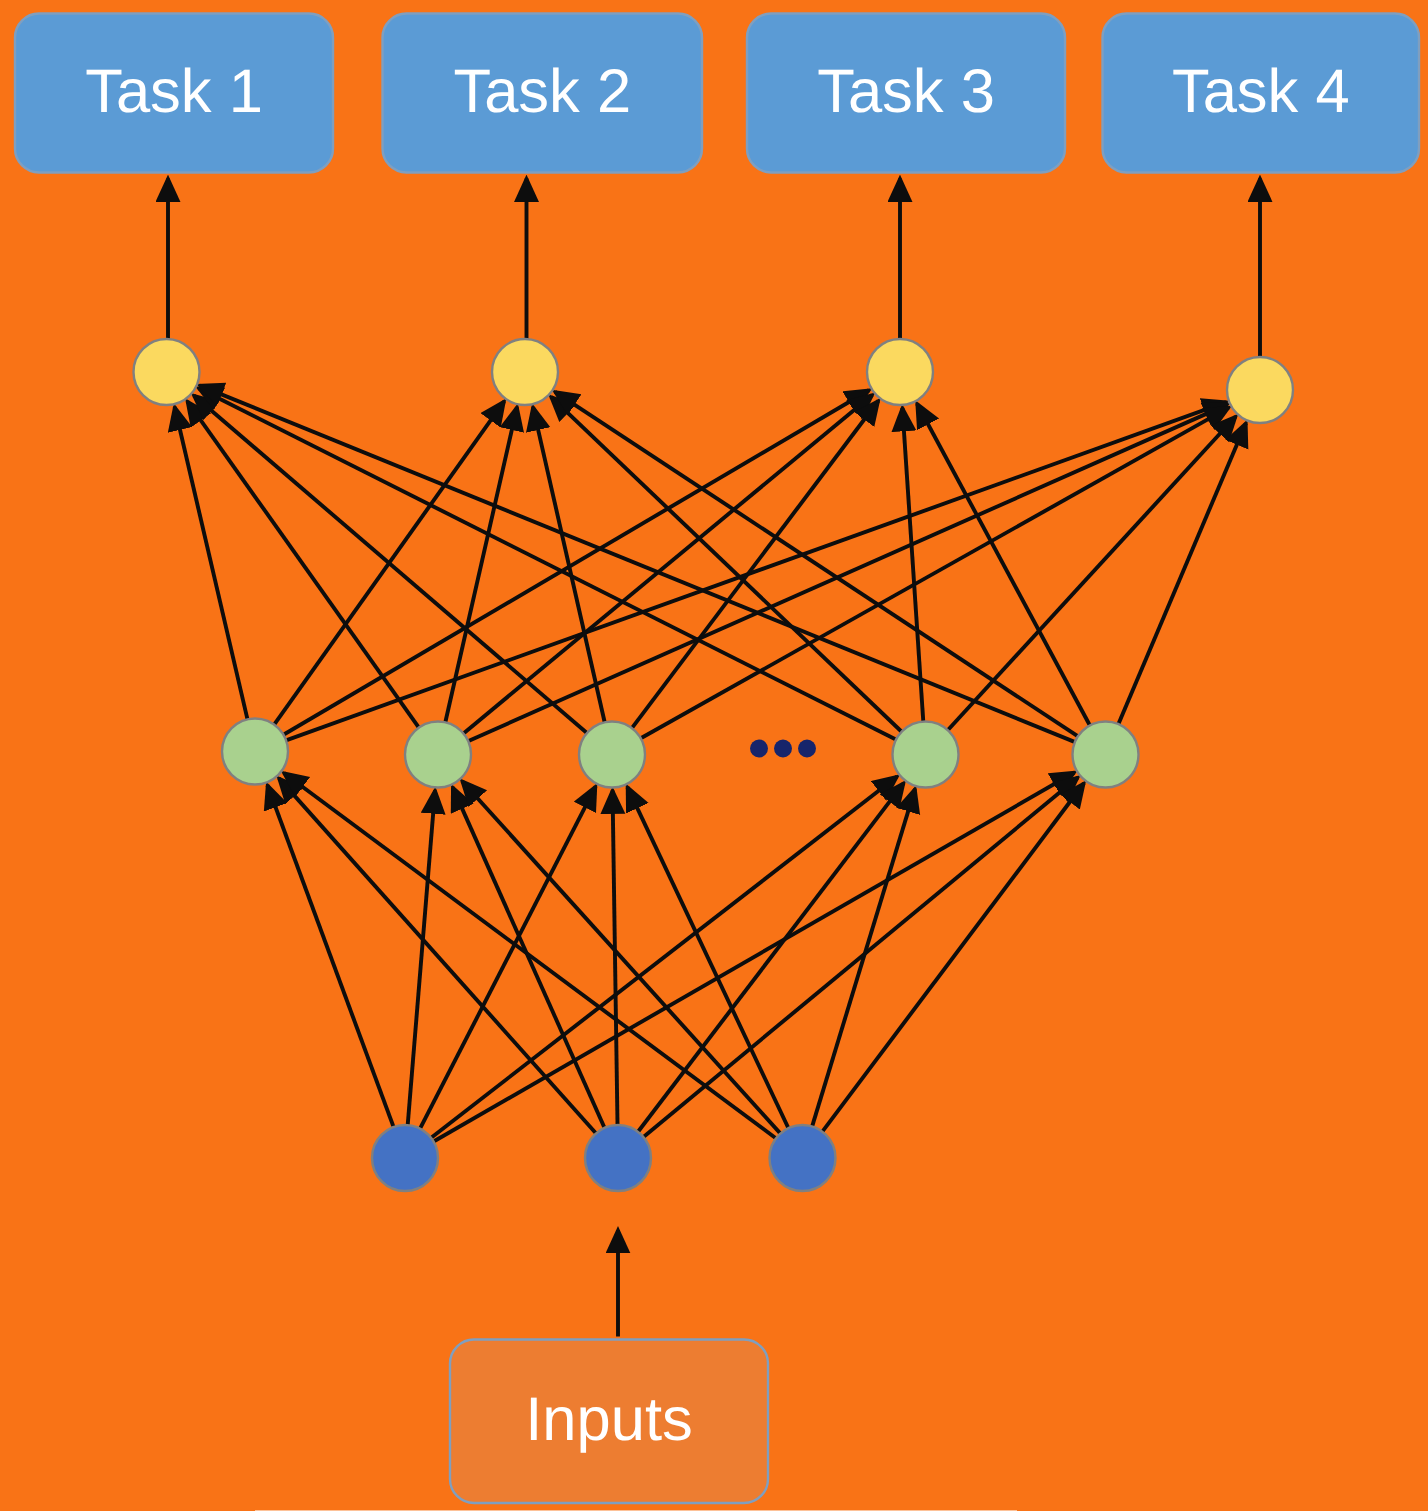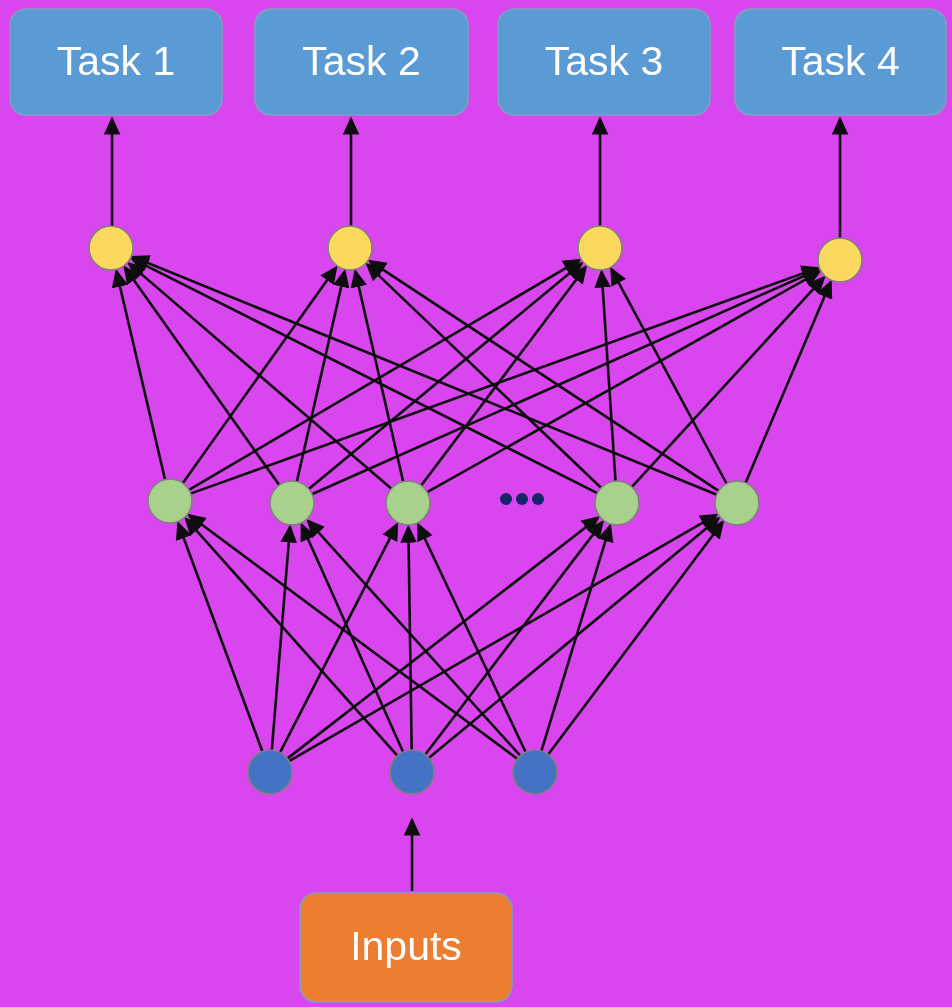--- a/index.html
+++ b/index.html
@@ -7,21 +7,21 @@
     padding: 0;
     background: #ffffff;
   }
   body {
     font-family: "Liberation Sans", sans-serif;
   }
   #diagram-root {
     position: relative;
     width: 952px;
     height: 1007px;
-    background: #d946ef;
+    background: #f97316;
     overflow: hidden;
   }
   #net-svg {
     position: absolute;
     left: 0;
     top: 0;
     width: 952px;
     height: 1007px;
   }
   .task-box-label, .input-box-label {

